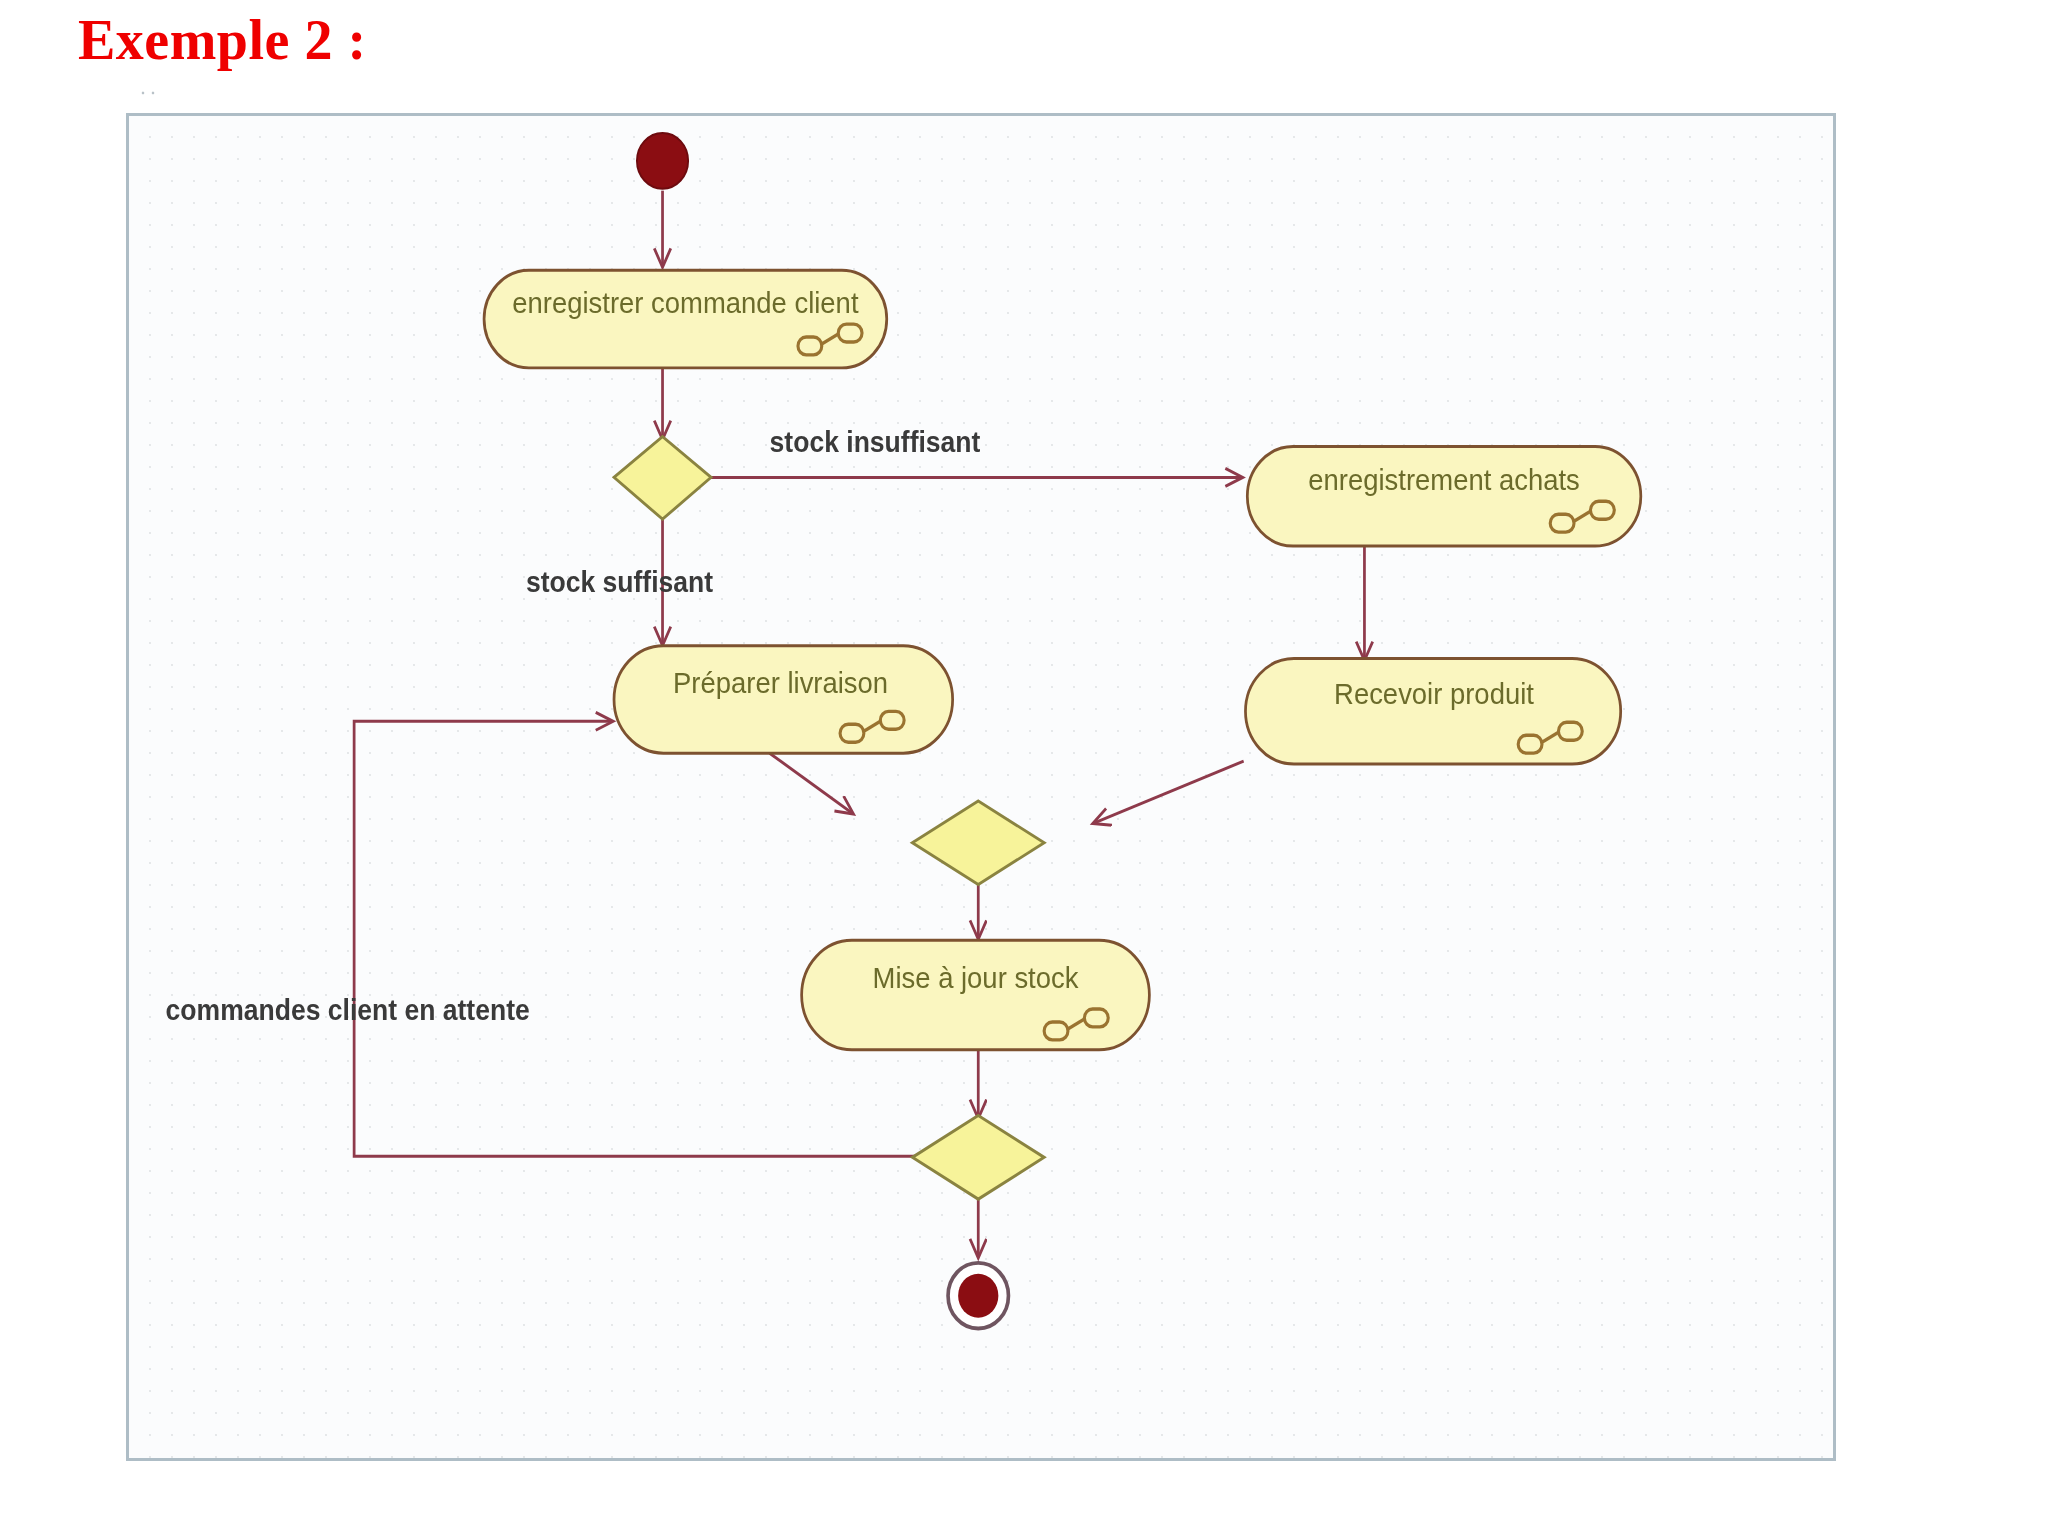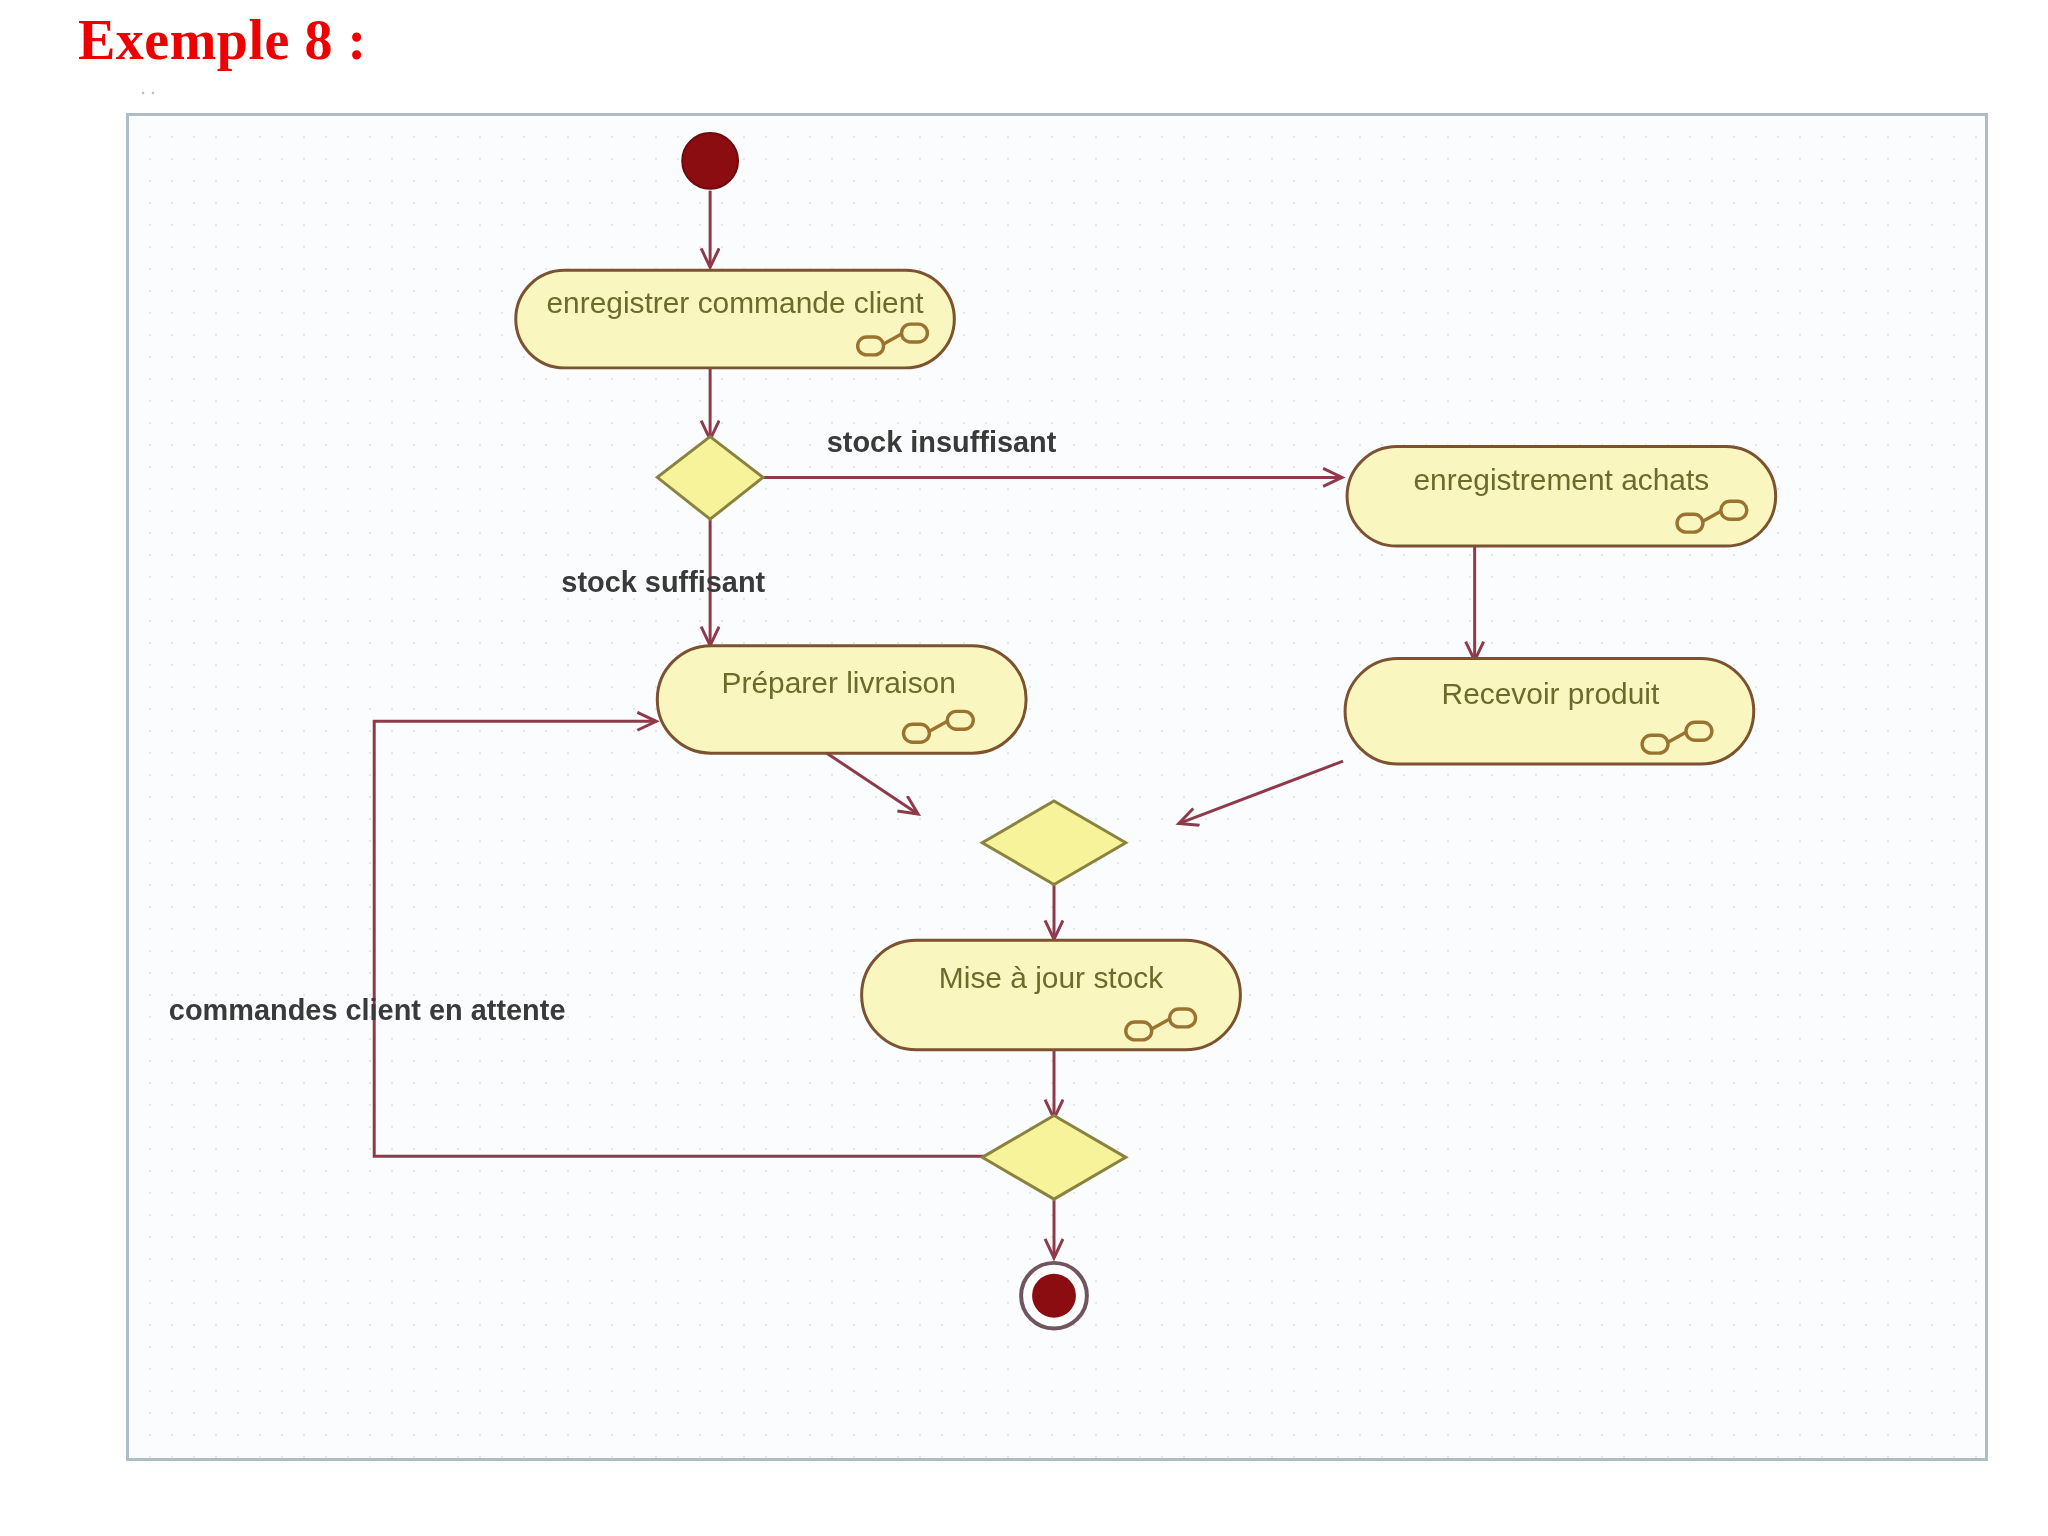--- a/index.html
+++ b/index.html
@@ -33,21 +33,21 @@
     height: 12px;
     color: #b9c2c8;
     font-size: 20px;
     line-height: 10px;
     font-family: "Liberation Sans", sans-serif;
   }
   #diagram-canvas {
     position: absolute;
     left: 126px;
     top: 113px;
-    width: 1862px;
+    width: 1710px;
     height: 1348px;
     border: 3px solid #aebdc6;
     background-color: #fbfcfd;
     background-image:
       radial-gradient(circle, rgba(120,130,140,0.17) 1.1px, transparent 1.2px);
     background-size: 22px 22px;
     background-position: 10px 10px;
     box-sizing: border-box;
   }
   #diagram-svg {
@@ -90,21 +90,21 @@
   }
   .conn-icon {
     fill: none;
     stroke: #9a7330;
     stroke-width: 3.4;
   }
 </style>
 </head>
 <body>
 
-<div id="page-title">Exemple 8 :</div>
+<div id="page-title">Exemple 2 :</div>
 
 <div id="tiny-mark">․․</div>
 
 <div id="diagram-canvas">
   <svg id="diagram-svg" viewBox="0 0 1862 1348" preserveAspectRatio="none">
 
     <defs>
       <marker id="arrowOpen" markerWidth="16" markerHeight="16" refX="11" refY="6" orient="auto" markerUnits="userSpaceOnUse">
         <path d="M1,1 L12,6 L1,11" fill="none" stroke="#8e3a4b" stroke-width="2.6"></path>
       </marker>

